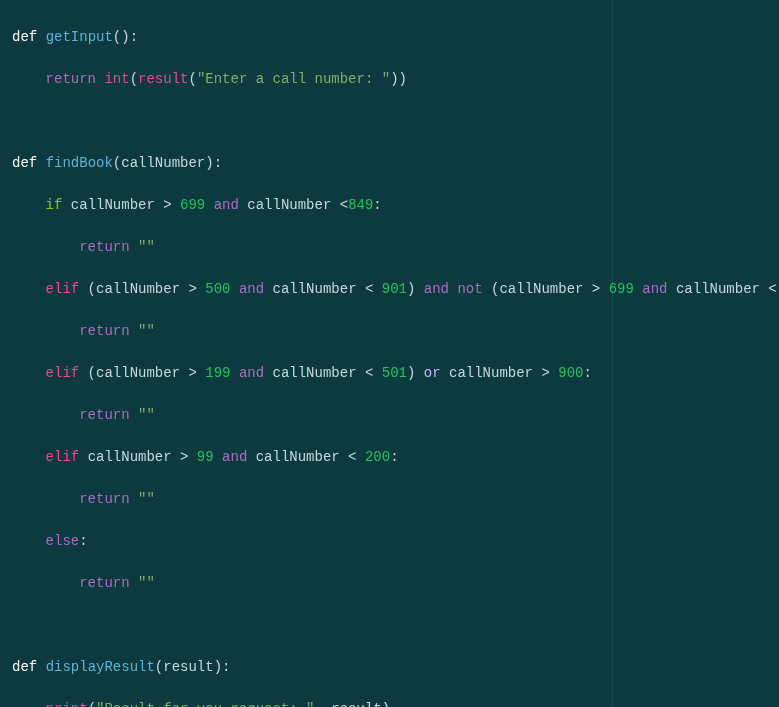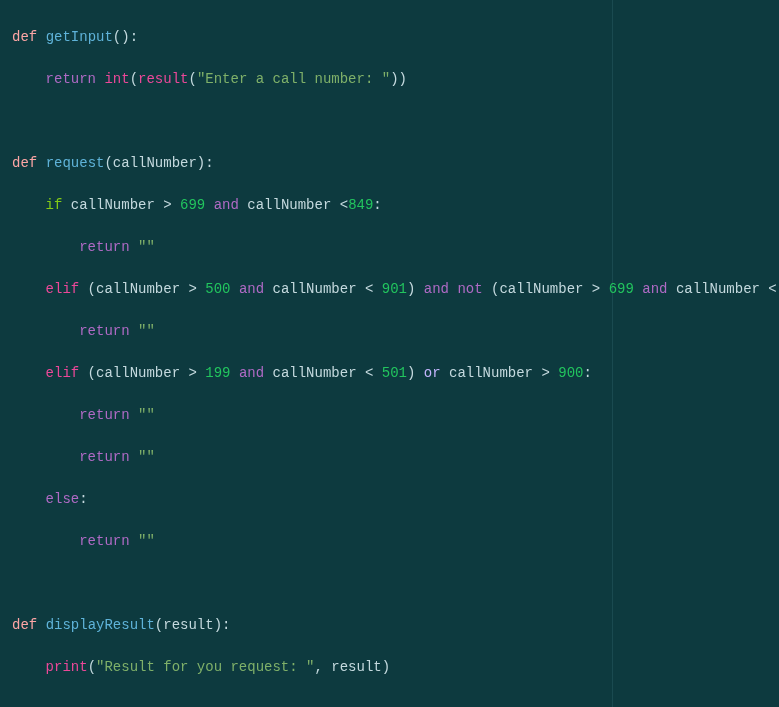--- a/index.html
+++ b/index.html
@@ -20,21 +20,21 @@
     }
     .editor {
       padding: 6px 12px;
       white-space: pre;
       position: relative;
     }
     .line {
       display: block;
       min-height: 21px;
     }
-    .kw-def { color: #fca5a5; }
+    .kw-def { color: #ffffff; }
     .kw-return { color: #af6ac5; }
     .kw-if { color: #84cc16; }
     .kw-elif { color: #ec4899; }
     .kw-else { color: #af6ac5; }
     .kw-and { color: #af6ac5; }
     .kw-or { color: #c4b5fd; }
     .kw-not { color: #af6ac5; }
     .fn-name { color: #5fb3d9; }
     .builtin { color: #ec4899; }
     .param { color: #c4d9de; }
@@ -54,27 +54,28 @@
     }
   </style>
 </head>
 <body>
 
 <div class="ruler"></div>
 <div class="editor">
 <span class="line"><span class="kw-def">def</span> <span class="fn-name">getInput</span><span class="punct">():</span></span>
 <span class="line">    <span class="kw-return">return</span> <span class="builtin">int</span><span class="punct">(</span><span class="builtin">result</span><span class="punct">(</span><span class="str">"Enter a call number: "</span><span class="punct">))</span></span>
 <span class="line"></span>
-<span class="line"><span class="kw-def">def</span> <span class="fn-name">request</span><span class="punct">(</span><span class="param">callNumber</span><span class="punct">):</span></span>
+<span class="line"><span class="kw-def">def</span> <span class="fn-name">findBook</span><span class="punct">(</span><span class="param">callNumber</span><span class="punct">):</span></span>
 <span class="line">    <span class="kw-if">if</span> <span class="var">callNumber</span><span class="op"> &gt; </span><span class="num">699</span> <span class="kw-and">and</span> <span class="var">callNumber</span><span class="op"> &lt;</span><span class="num">849</span><span class="punct">:</span></span>
 <span class="line">        <span class="kw-return">return</span> <span class="str">""</span></span>
 <span class="line">    <span class="kw-elif">elif</span><span class="punct"> (</span><span class="var">callNumber</span><span class="op"> &gt; </span><span class="num">500</span> <span class="kw-and">and</span> <span class="var">callNumber</span><span class="op"> &lt; </span><span class="num">901</span><span class="punct">) </span><span class="kw-and">and</span> <span class="kw-not">not</span><span class="punct"> (</span><span class="var">callNumber</span><span class="op"> &gt; </span><span class="num">699</span> <span class="kw-and">and</span> <span class="var">callNumber</span><span class="op"> &lt; </span></span>
 <span class="line">        <span class="kw-return">return</span> <span class="str">""</span></span>
 <span class="line">    <span class="kw-elif">elif</span><span class="punct"> (</span><span class="var">callNumber</span><span class="op"> &gt; </span><span class="num">199</span> <span class="kw-and">and</span> <span class="var">callNumber</span><span class="op"> &lt; </span><span class="num">501</span><span class="punct">) </span><span class="kw-or">or</span> <span class="var">callNumber</span><span class="op"> &gt; </span><span class="num">900</span><span class="punct">:</span></span>
 <span class="line">        <span class="kw-return">return</span> <span class="str">""</span></span>
+<span class="line">    <span class="kw-elif">elif</span> <span class="var">callNumber</span><span class="op"> &gt; </span><span class="num">99</span> <span class="kw-and">and</span> <span class="var">callNumber</span><span class="op"> &lt; </span><span class="num">200</span><span class="punct">:</span></span>
 <span class="line">        <span class="kw-return">return</span> <span class="str">""</span></span>
 <span class="line">    <span class="kw-else">else</span><span class="punct">:</span></span>
 <span class="line">        <span class="kw-return">return</span> <span class="str">""</span></span>
 <span class="line"></span>
 <span class="line"><span class="kw-def">def</span> <span class="fn-name">displayResult</span><span class="punct">(</span><span class="param">result</span><span class="punct">):</span></span>
 <span class="line">    <span class="builtin">print</span><span class="punct">(</span><span class="str">"Result for you request: "</span><span class="punct">, </span><span class="var">result</span><span class="punct">)</span></span>
 
 
 
 

